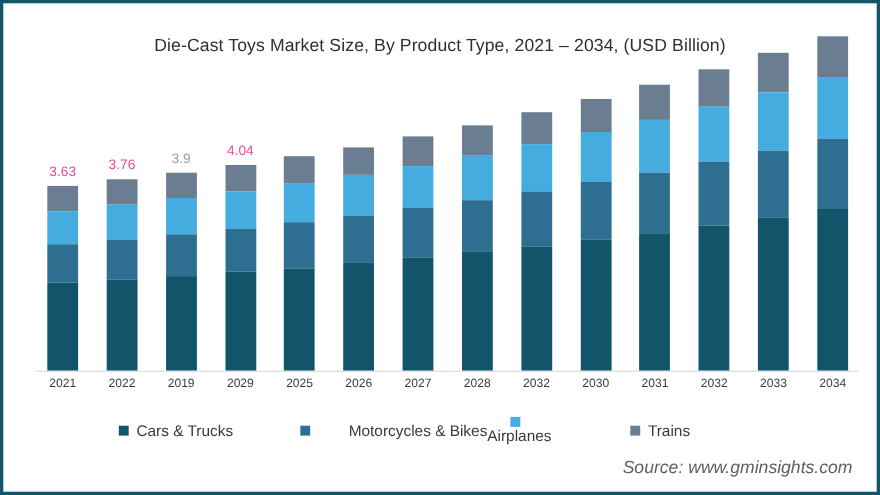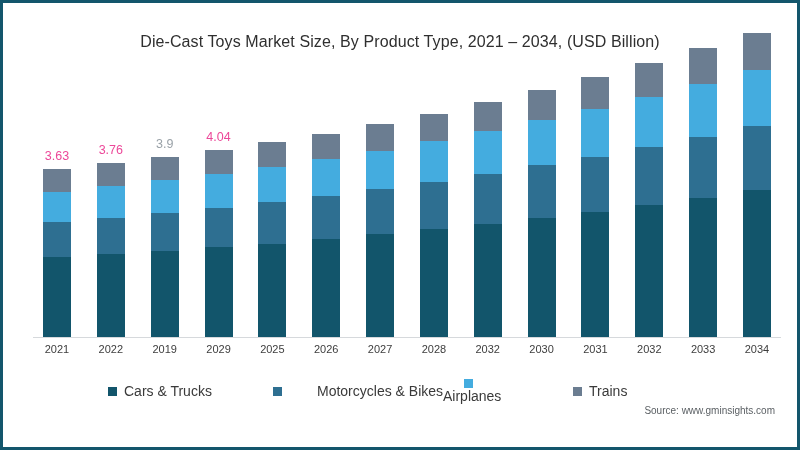--- a/index.html
+++ b/index.html
@@ -113,23 +113,24 @@
     margin-right: 7px;
     flex: none;
   }
   .legend-text {
     font-size: 14px;
     color: #3a3a3a;
   }
   #source-note {
     position: absolute;
     right: 22px;
-    bottom: 31px;
-    font-size: 10px;
+    bottom: 12px;
+    font-size: 16px;
     color: #5a5f63;
+    font-style: italic;
   }
 </style>
 </head>
 <body>
 
 <div id="chart-frame" style="border-color: rgb(19, 86, 108);">
 
   <div id="chart-title">Die-Cast Toys Market Size, By Product Type, 2021 – 2034, (USD Billion)</div>
 
   <div id="plot-area">

